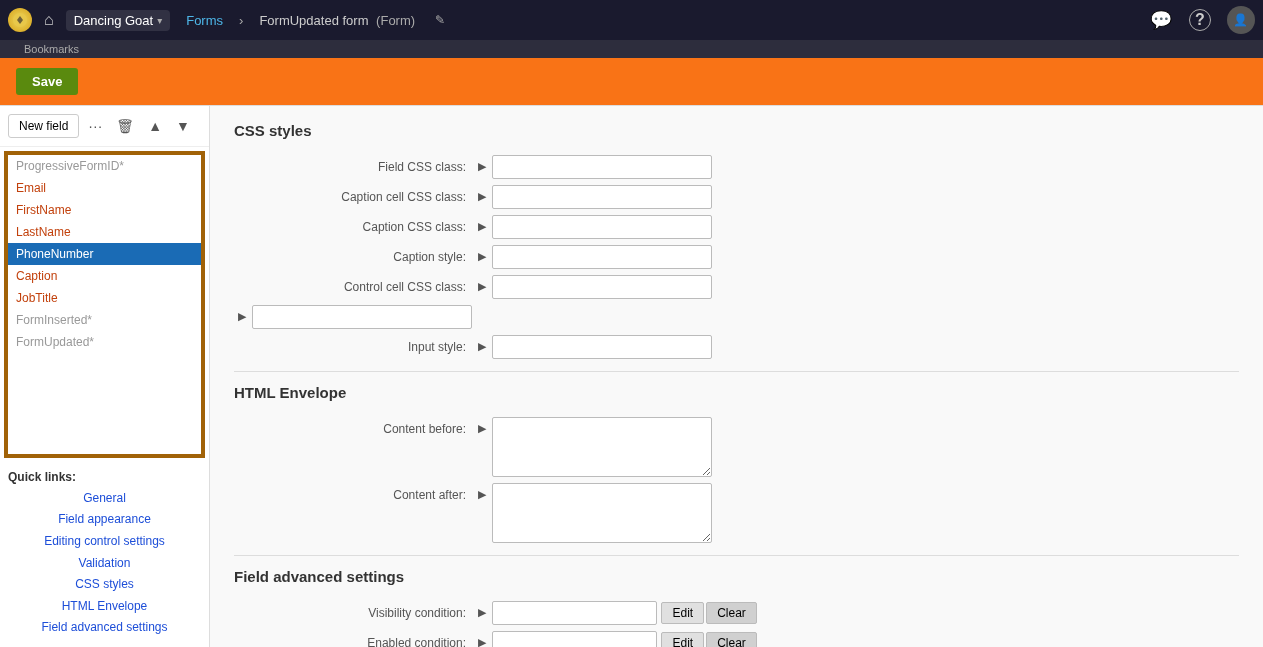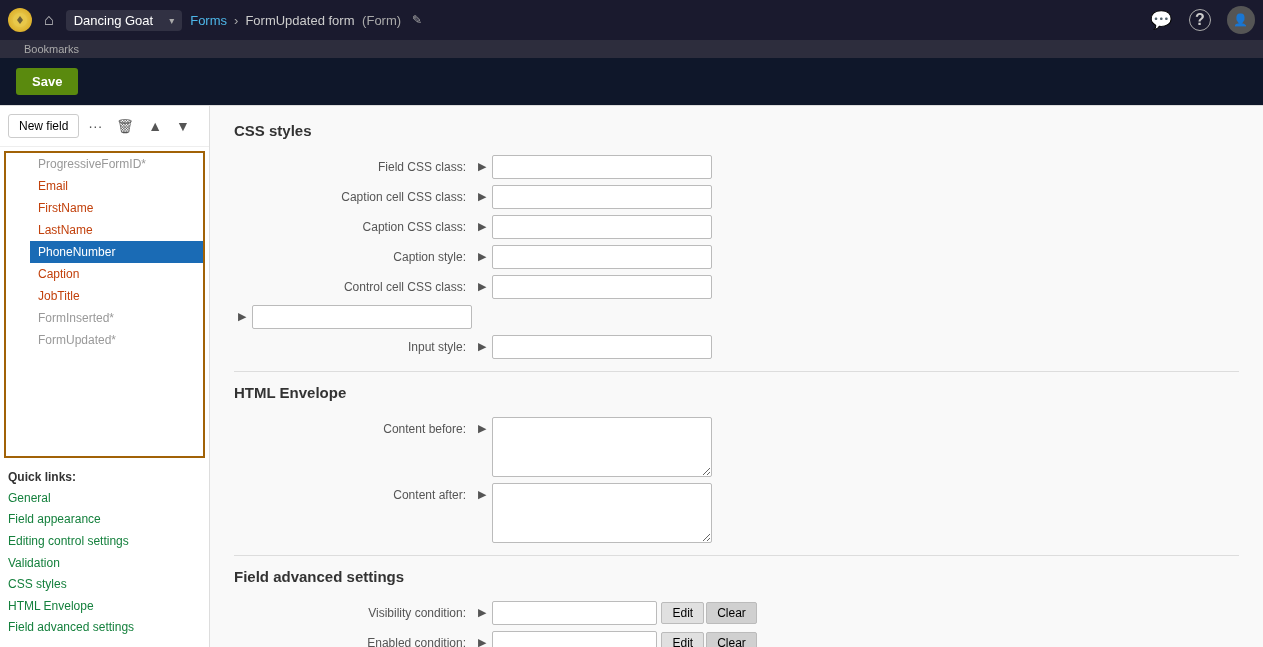--- a/index.html
+++ b/index.html
@@ -19,30 +19,31 @@
       background: radial-gradient(circle, #e8c84a 30%, #d4a017 100%);
       border-radius: 50%;
       display: flex; align-items: center; justify-content: center;
       font-size: 12px; color: #1a1a2e; font-weight: bold;
       flex-shrink: 0;
     }
     .top-bar-home {
       color: #ccc; font-size: 16px; cursor: pointer; padding: 4px;
     }
     .top-bar-site {
-      display: flex; align-items: center; gap: 16px;
+      display: flex; align-items: center; gap: 4px;
       background: rgba(255,255,255,0.1);
       border-radius: 4px;
       padding: 3px 8px;
       cursor: pointer;
     }
     .top-bar-site span { color: #fff; font-size: 13px; }
     .top-bar-site .arrow { color: #aaa; font-size: 10px; }
     .breadcrumb {
-      display: flex; align-items: center; gap: 7px;
+      display: flex; align-items: center; gap: 16px;
+      margin-left: 8px;
     }
     .breadcrumb a { color: #4db6e8; text-decoration: none; font-size: 13px; }
     .breadcrumb .sep { color: #aaa; }
     .breadcrumb .current { color: #ccc; font-size: 13px; }
     .breadcrumb .edit-icon { color: #aaa; font-size: 12px; cursor: pointer; margin-left: 4px; }
     .top-bar-right {
       margin-left: auto;
       display: flex; align-items: center; gap: 16px;
     }
     .top-bar-right .icon { color: #ccc; font-size: 18px; cursor: pointer; }
@@ -57,21 +58,21 @@
       height: 18px;
       background: #2d2d3d;
       display: flex; align-items: center;
       padding: 0 24px;
       font-size: 11px; color: #aaa;
     }
 
     
     .action-bar {
       height: 48px;
-      background: #0f172a;
+      background: #f97316;
       border-bottom: 1px solid #ddd;
       display: flex; align-items: center;
       padding: 0 16px;
     }
     .save-btn {
       background: #5a8a0e;
       color: #fff;
       border: none;
       padding: 6px 16px;
       border-radius: 3px;
@@ -125,46 +126,46 @@
       border: none;
       cursor: pointer;
       color: #555;
       font-size: 14px;
       padding: 3px 5px;
     }
 
     .field-list {
       flex: 1;
       overflow-y: auto;
-      border: 2px solid #a16207;
+      border: 4px solid #a16207;
       margin: 4px;
-      padding-left: 24px;
     }
     .field-list-item {
       padding: 4px 8px;
       cursor: pointer;
       font-size: 12px;
       color: #c2410c;
       white-space: nowrap;
       overflow: hidden;
       text-overflow: ellipsis;
     }
     .field-list-item.selected { background: #1a6bb5; color: #fff; }
     .field-list-item.dimmed { color: #999; }
 
     .quick-links {
       padding: 8px;
       font-size: 12px;
     }
     .quick-links .title { font-weight: bold; margin-bottom: 4px; }
     .quick-links a {
       display: block;
-      color: #15803d;
+      color: #1d4ed8;
       text-decoration: none;
       line-height: 1.8;
+      text-align: center;
     }
 
     
     .content {
       flex: 1;
       overflow-y: auto;
       padding: 16px 24px;
       background: #f9f9f9;
     }
 

